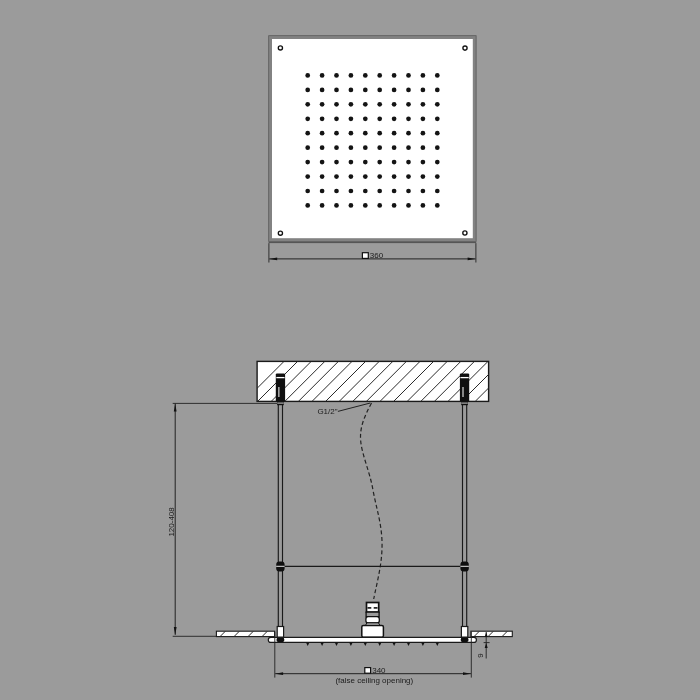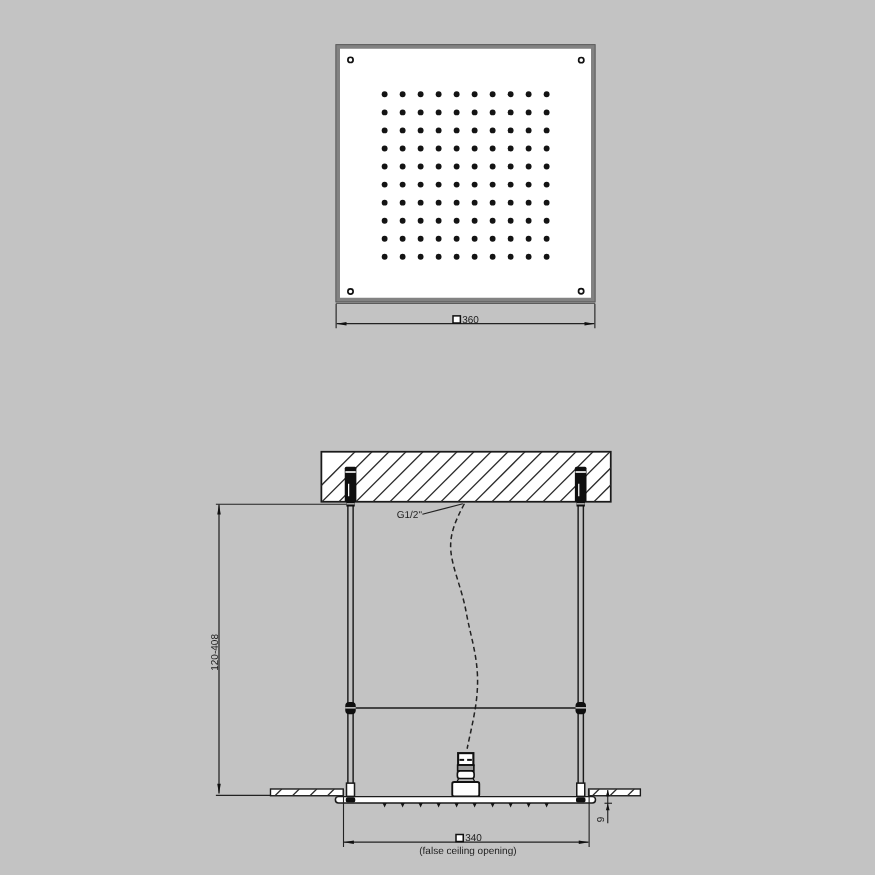--- a/index.html
+++ b/index.html
@@ -1,16 +1,16 @@
 <!DOCTYPE html>
 <html><head>
 <meta charset="utf-8">
 <style>
   html,body{margin:0;padding:0;background:#ffffff;}
-  .page{position:relative;width:700px;height:700px;background:#fdba74;overflow:hidden;filter:grayscale(1);}
+  .page{position:relative;width:700px;height:700px;background:#22c55e;overflow:hidden;filter:grayscale(1);}
   svg{position:absolute;left:0;top:0;}
   text{font-family:"Liberation Sans",sans-serif;fill:#1c1c1c;}
 </style>
 </head>
 <body>
 <div class="page">
 <svg width="700" height="700" viewBox="0 0 700 700">
   <defs>
     <clipPath id="slabclip">
           <rect x="257.1" y="361.4" width="231.5" height="40"></rect>

